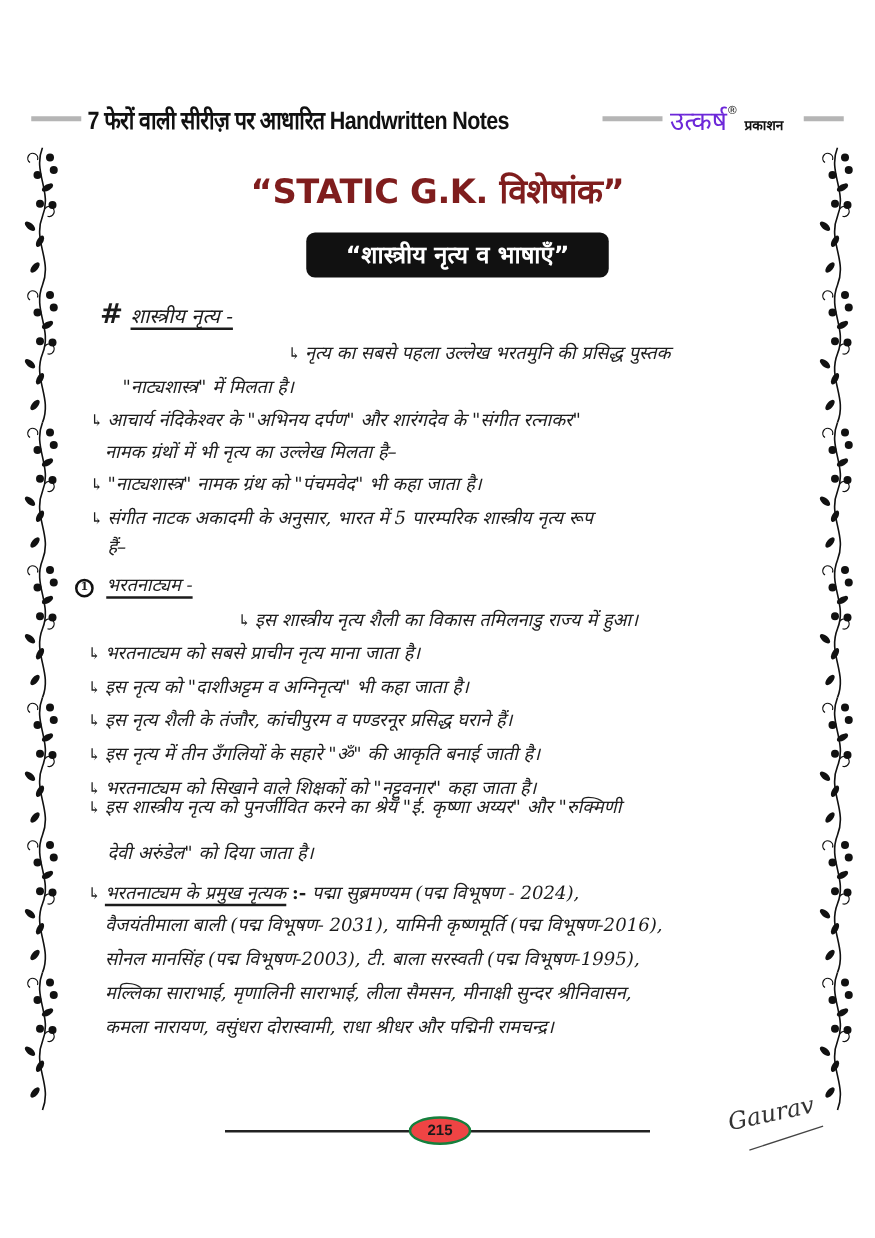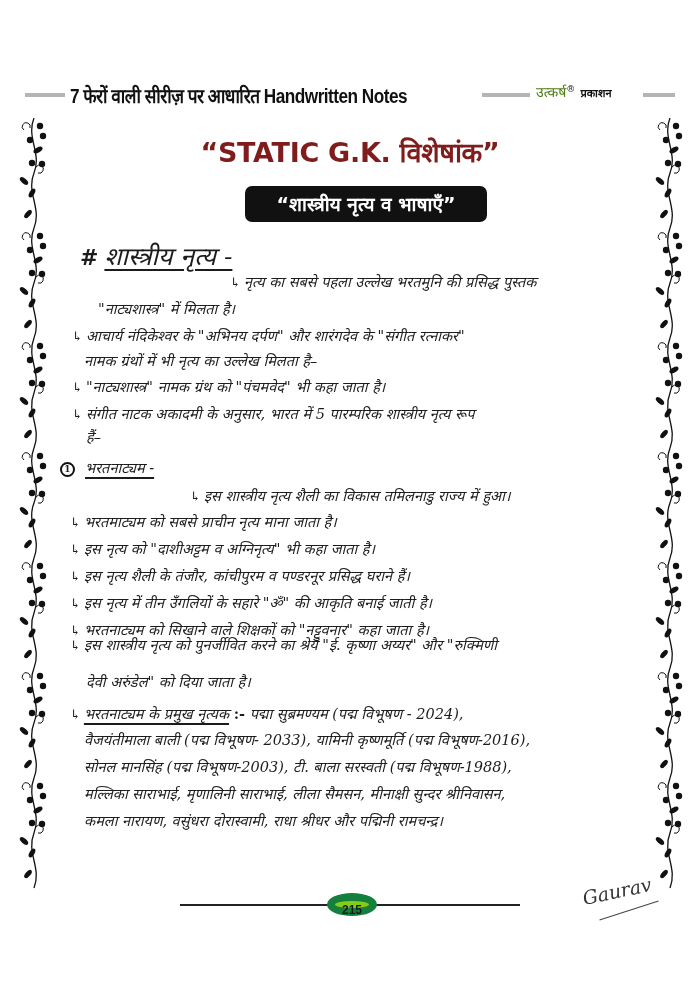--- a/index.html
+++ b/index.html
@@ -3,41 +3,41 @@
 <meta charset="utf-8">
 <style>
   * { box-sizing: border-box; margin: 0; padding: 0; }
   html, body { width: 700px; height: 990px; background: #ffffff; overflow: hidden; }
   body { position: relative; font-family: "DejaVu Sans", sans-serif; color: #1a1a1a; }
 
   .header { position: absolute; top: 82px; left: 0; width: 684px; height: 26px; }
   .hbar { position: absolute; top: 11px; height: 4px; background: #b5b5b5; }
   .header-title { position: absolute; left: 70px; top: 0; font-family: "Liberation Sans", sans-serif; font-weight: bold; font-size: 20px; letter-spacing: -0.6px; color: #111; white-space: nowrap; transform: scaleX(0.86); transform-origin: left center; }
   .brand { position: absolute; left: 536px; top: 0; white-space: nowrap; }
-  .brand-name { font-family: "Liberation Serif", serif; font-size: 14px; color: #4d7c0f; }
+  .brand-name { font-family: "Liberation Serif", serif; font-size: 21px; color: #6d28d9; }
   .brand-reg { font-size: 9px; vertical-align: top; position: relative; top: 2px; }
   .brand-sub { font-size: 11px; font-weight: bold; color: #111; }
 
   .vine { position: absolute; top: 118px; width: 40px; height: 780px; }
   .vine-left { left: 12px; }
   .vine-right { left: 648px; }
 
   .title { position: absolute; top: 133px; left: 0; width: 700px; text-align: center; font-family: "DejaVu Sans", sans-serif; font-weight: bold; font-size: 27px; color: #7f1d1d; letter-spacing: -0.3px; }
   .pill { position: absolute; top: 186px; left: 245px; width: 242px; height: 36px; background: #111; border-radius: 7px; color: #fff; text-align: center; line-height: 36px; font-size: 19px; font-weight: bold; }
 
   .notes { position: absolute; left: 72px; top: 238px; width: 560px; font-family: "DejaVu Serif", serif; font-style: italic; color: #1c1c1c; font-size: 14.5px; }
   .ln { position: absolute; white-space: nowrap; }
   .arrow { font-style: normal; font-size: 13px; margin-right: 3px; }
   .ul { text-decoration: underline; text-decoration-thickness: 2px; text-underline-offset: 4px; }
   .hash { font-style: normal; font-size: 22px; font-weight: bold; margin-right: 6px; }
-  .h1 { font-size: 25px; text-align: center; }
+  .h1 { font-size: 16px; text-align: center; }
   .circ { display: inline-block; width: 15px; height: 15px; border: 2px solid #111; border-radius: 50%; font-style: normal; font-size: 9px; text-align: center; line-height: 11px; font-weight: bold; margin-right: 10px; vertical-align: 1px; }
 
   .footer-line { position: absolute; top: 904px; height: 1.5px; background: #222; }
-  .page-num { position: absolute; top: 893px; left: 327px; width: 50px; height: 23px; border: 8px solid #15803d; border-radius: 50%; text-align: center; font-family: "Liberation Sans", sans-serif; font-weight: bold; font-size: 12px; line-height: 19px; background: #84cc16; }
+  .page-num { position: absolute; top: 893px; left: 327px; width: 50px; height: 23px; border: 2px solid #15803d; border-radius: 50%; text-align: center; font-family: "Liberation Sans", sans-serif; font-weight: bold; font-size: 12px; line-height: 19px; background: #ef4444; }
   .sig { position: absolute; left: 582px; top: 880px; font-family: "DejaVu Serif", serif; font-style: italic; font-size: 19px; color: #333; transform: rotate(-12deg); }
   .sig-line { position: absolute; left: 598px; top: 910px; width: 62px; height: 1px; background: #444; transform: rotate(-18deg); }
 </style>
 </head>
 <body>
 
 <div class="header">
   <div class="hbar" style="left:25px;width:40px"></div>
   <div class="header-title">7 फेरों वाली सीरीज़ पर आधारित Handwritten Notes</div>
   <div class="hbar" style="left:482px;width:48px"></div>
@@ -97,31 +97,31 @@
   <div class="ln" style="top:112px;left:12px"><span>नामक ग्रंथों में भी नृत्य का उल्लेख मिलता है–</span></div>
   <div class="ln" style="top:138px;left:0"><span class="arrow">↳</span><span>"नाट्यशास्त्र" नामक ग्रंथ को "पंचमवेद" भी कहा जाता है।</span></div>
   <div class="ln" style="top:165px;left:0"><span class="arrow">↳</span><span>संगीत नाटक अकादमी के अनुसार, भारत में 5 पारम्परिक शास्त्रीय नृत्य रूप</span></div>
   <div class="ln" style="top:188px;left:14px"><span>हैं–</span></div>
 
   <div class="ln" style="top:219px;left:-12px">
     <span class="circ">1</span><span class="ul">भरतनाट्यम -</span>
   </div>
 
   <div class="ln" style="top:247px;left:118px"><span class="arrow">↳</span><span>इस शास्त्रीय नृत्य शैली का विकास तमिलनाडु राज्य में हुआ।</span></div>
-  <div class="ln" style="top:273px;left:-2px"><span class="arrow">↳</span><span>भरतमाट्यम को सबसे प्राचीन नृत्य माना जाता है।</span></div>
+  <div class="ln" style="top:273px;left:-2px"><span class="arrow">↳</span><span>भरतनाट्यम को सबसे प्राचीन नृत्य माना जाता है।</span></div>
   <div class="ln" style="top:300px;left:-2px"><span class="arrow">↳</span><span>इस नृत्य को "दाशीअट्टम व अग्निनृत्य" भी कहा जाता है।</span></div>
   <div class="ln" style="top:327px;left:-2px"><span class="arrow">↳</span><span>इस नृत्य शैली के तंजौर, कांचीपुरम व पण्डरनूर प्रसिद्ध घराने हैं।</span></div>
   <div class="ln" style="top:354px;left:-2px"><span class="arrow">↳</span><span>इस नृत्य में तीन उँगलियों के सहारे "ॐ" की आकृति बनाई जाती है।</span></div>
   <div class="ln" style="top:381px;left:-2px"><span class="arrow">↳</span><span>भरतनाट्यम को सिखाने वाले शिक्षकों को "नट्टुवनार" कहा जाता है।</span></div>
   <div class="ln" style="top:396px;left:-2px"><span class="arrow">↳</span><span>इस शास्त्रीय नृत्य को पुनर्जीवित करने का श्रेय "ई. कृष्णा अय्यर" और "रुक्मिणी</span></div>
   <div class="ln" style="top:433px;left:14px"><span>देवी अरुंडेल" को दिया जाता है।</span></div>
 
   <div class="ln" style="top:465px;left:-2px"><span class="arrow">↳</span><span class="ul">भरतनाट्यम के प्रमुख नृत्यक</span> <b style="font-style:normal">:-</b> <span>पद्मा सुब्रमण्यम (पद्म विभूषण - 2024),</span></div>
-  <div class="ln" style="top:491px;left:12px"><span>वैजयंतीमाला बाली (पद्म विभूषण- 2033), यामिनी कृष्णमूर्ति (पद्म विभूषण-2016),</span></div>
-  <div class="ln" style="top:518px;left:12px"><span>सोनल मानसिंह (पद्म विभूषण-2003), टी. बाला सरस्वती (पद्म विभूषण-1988),</span></div>
+  <div class="ln" style="top:491px;left:12px"><span>वैजयंतीमाला बाली (पद्म विभूषण- 2031), यामिनी कृष्णमूर्ति (पद्म विभूषण-2016),</span></div>
+  <div class="ln" style="top:518px;left:12px"><span>सोनल मानसिंह (पद्म विभूषण-2003), टी. बाला सरस्वती (पद्म विभूषण-1995),</span></div>
   <div class="ln" style="top:545px;left:12px"><span>मल्लिका साराभाई, मृणालिनी साराभाई, लीला सैमसन, मीनाक्षी सुन्दर श्रीनिवासन,</span></div>
   <div class="ln" style="top:572px;left:12px"><span>कमला नारायण, वसुंधरा दोरास्वामी, राधा श्रीधर और पद्मिनी रामचन्द्र।</span></div>
 </div>
 
 <div class="footer-line" style="left:180px;width:150px"></div>
 <div class="footer-line" style="left:374px;width:146px"></div>
 <div class="page-num">215</div>
 <div class="sig">Gaurav</div>
 <div class="sig-line"></div>
 

